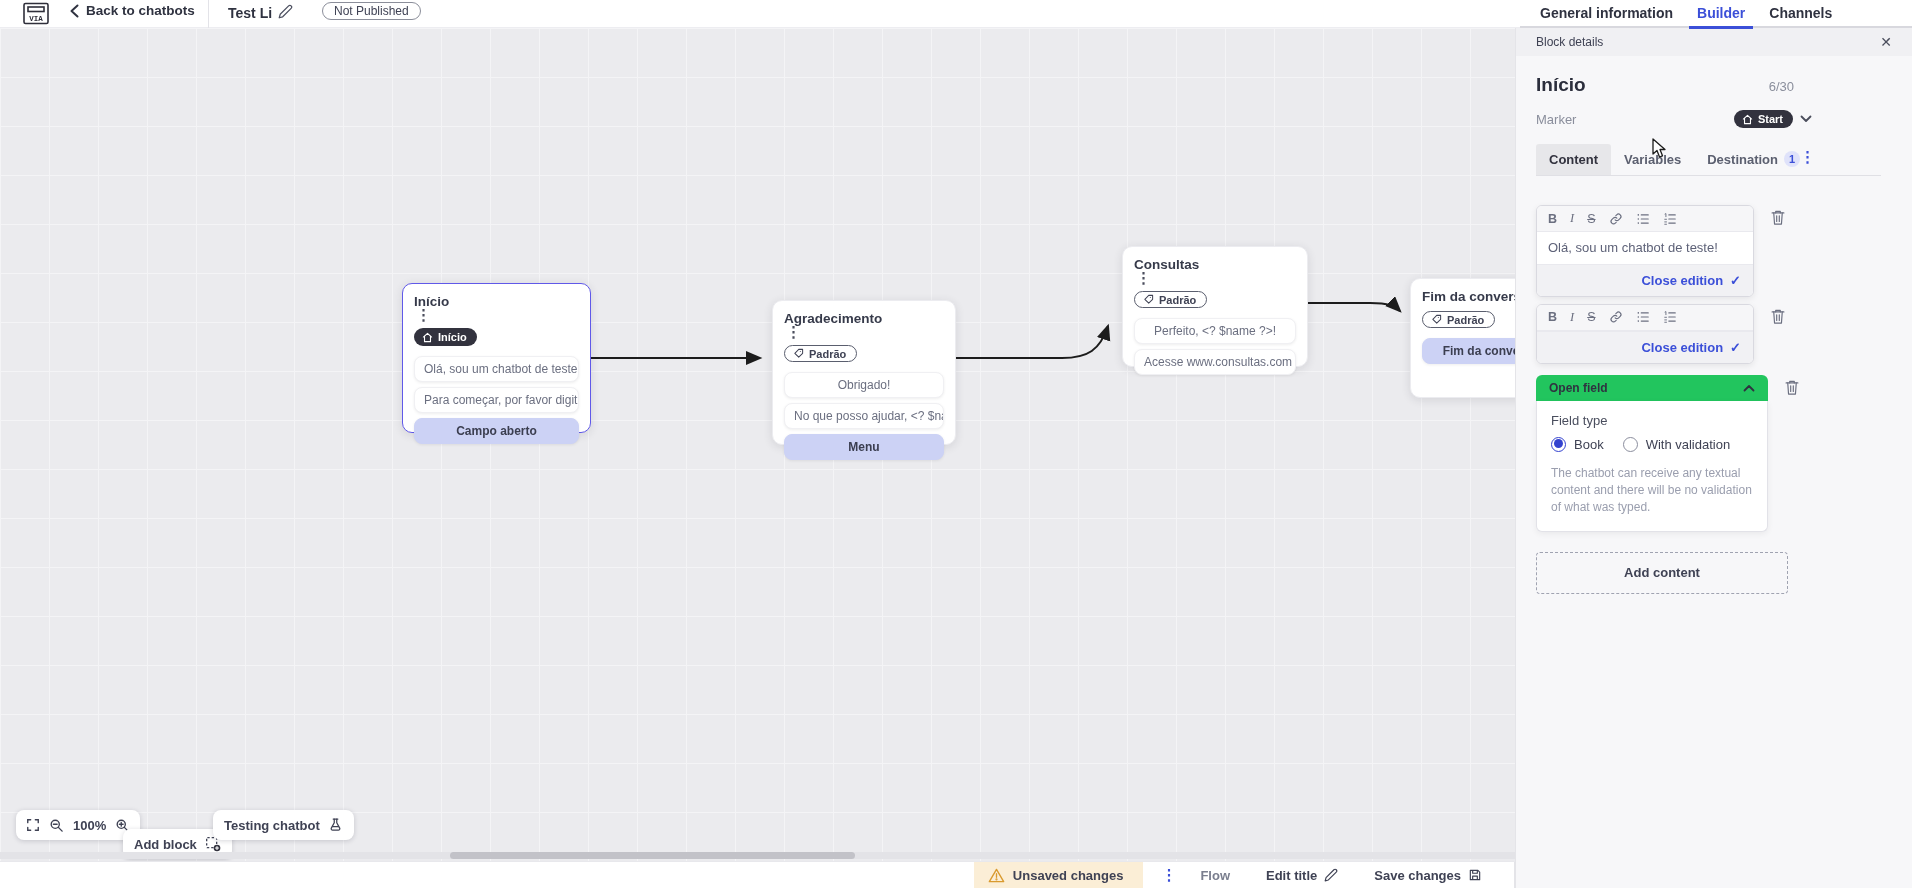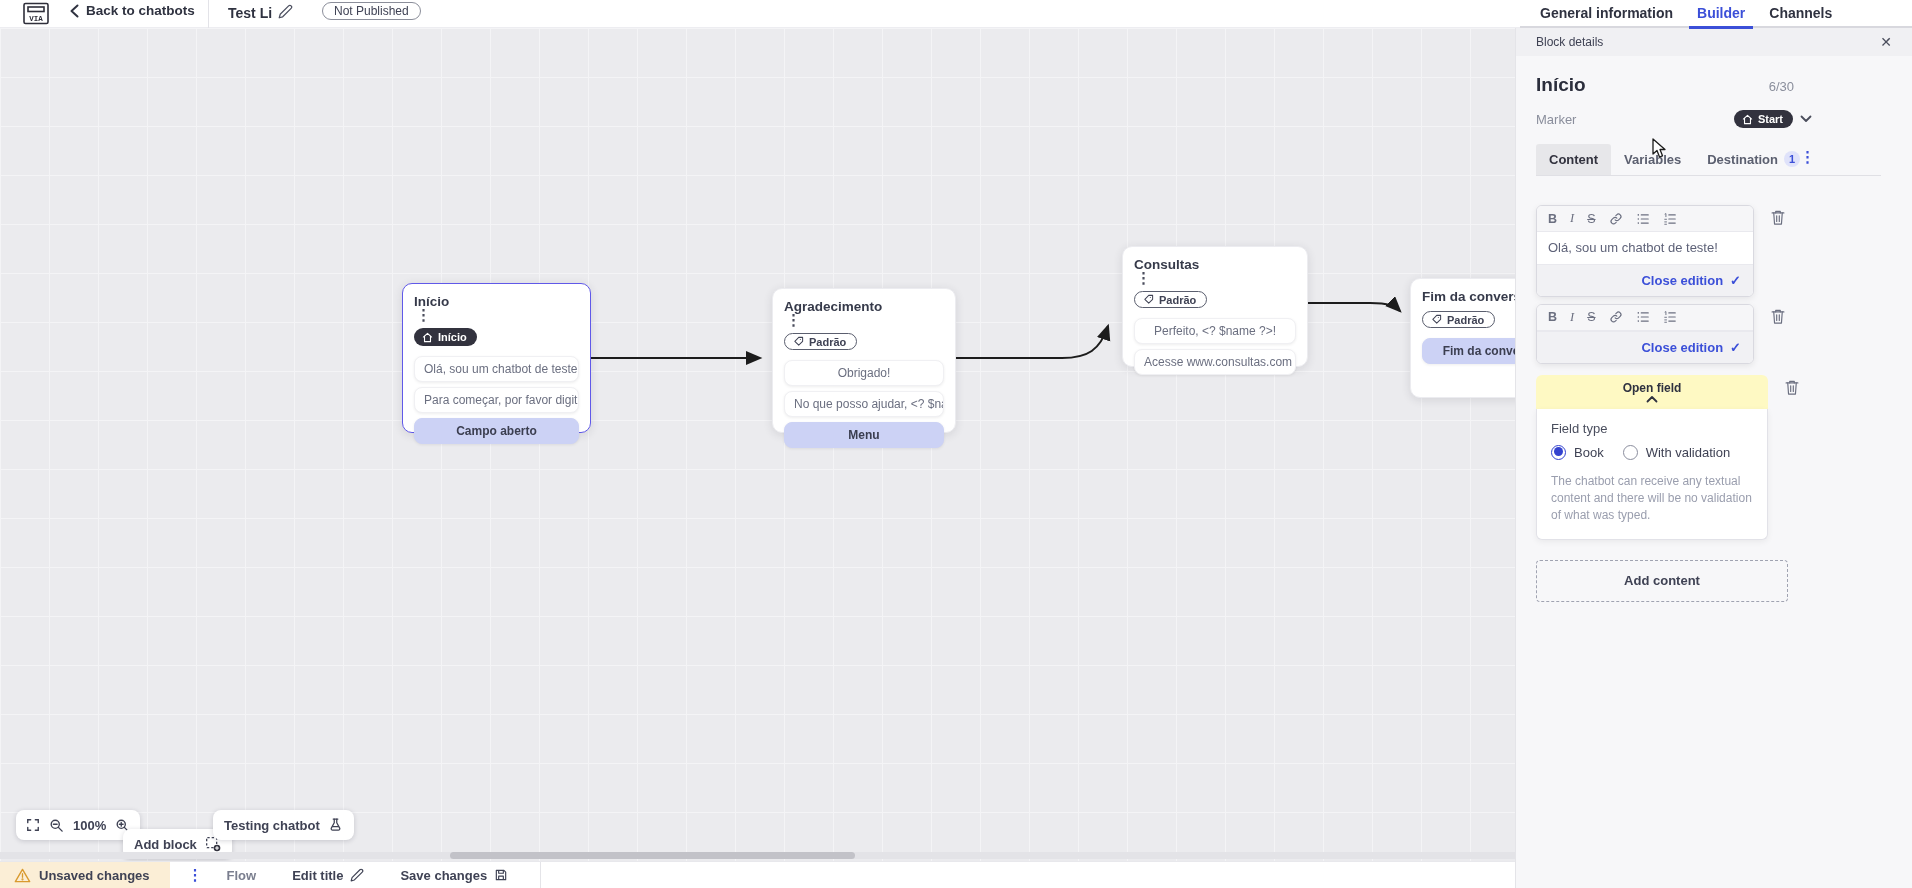--- a/index.html
+++ b/index.html
@@ -43,21 +43,21 @@
   .ctrl { position:absolute; top:782px; height:30px; background:#fff; border-radius:8px; box-shadow:0 1px 5px rgba(30,30,50,.18); display:flex; align-items:center; color:#3f4254; font-size:13px; font-weight:700; cursor:pointer; }
   .ctrl svg { color:#3f4254; }
   .ctrl-zoom { left:16px; padding:0 10px; gap:9px; }
   .ctrl-add { left:123px; padding:0 11px; gap:8px;margin-top:19px; }
   .ctrl-test { left:213px; padding:0 11px; gap:8px; }
 
   .hscroll-track { position:absolute; left:0; top:824px; width:1515px; height:7px; background:#e3e3e7; }
   .hscroll-thumb { position:absolute; left:450px; top:824px; width:405px; height:7px; background:#c2c2c8; border-radius:4px; cursor:pointer; }
 
   
-  .statusbar { position:absolute; left:0; bottom:0; width:1515px; height:27px; background:#fff; border-top:1px solid #e8e8ec; display:flex; align-items:center; font-size:13px; z-index:5; }
+  .statusbar { position:absolute; left:0; bottom:0; width:1515px; height:27px; background:#fff; border-top:1px solid #e8e8ec; display:flex; align-items:center; font-size:13px; z-index:5;justify-content:flex-end; }
   .warn-seg { height:100%; background:#fbeed6; display:flex; align-items:center; gap:8px; padding:0 20px 0 14px; color:#3f4254; font-weight:700; }
   .sb-dots { margin-left:16px; }
   .sb-flow { margin-left:22px; color:#7a7e8e; font-weight:700; cursor:pointer; }
   .sb-item { margin-left:36px; display:flex; align-items:center; gap:7px; color:#3f4254; font-weight:700; cursor:pointer; }
   .sb-div { margin-left:32px; width:1px; height:27px; background:#e4e4e8; }
 
   
   .panel { position:absolute; left:1515px; top:28px; width:397px; height:860px; background:#f7f7f9; border-left:1px solid #e4e4e8; z-index:20; }
   .panel-header { height:28px; background:#f0f0f3; display:flex; align-items:center; justify-content:space-between; padding:0 20px; }
   .panel-header-title { font-size:12px; color:#3f4254; }
@@ -85,21 +85,21 @@
   .tbtn.b { font-weight:700; }
   .tbtn.i { font-style:italic; font-family:"Liberation Serif",serif; }
   .tbtn.s { text-decoration:line-through; }
   .editor-text { padding:7px 11px; font-size:13px; color:#5e6278; background:#fff; line-height:1.35; min-height:28px; }
   .editor-footer { background:#f1f1f4; border-top:1px solid #e9e9ee; padding:8px 12px; display:flex; justify-content:flex-end; align-items:center; gap:7px; }
   .close-edition { color:#3b4fd8; font-weight:700; font-size:13px; cursor:pointer; }
   .check { color:#3b4fd8; font-size:13px; font-weight:700; }
   .trash { position:absolute; right:-32px; top:4px; width:16px; height:17px; color:#6b6f80; cursor:pointer; }
 
   .openfield-wrap { position:relative; width:232px; margin-top:11px; }
-  .of-header { background:#fef9c3; border-radius:6px 6px 0 0; padding:6px 13px; display:flex; justify-content:space-between; align-items:center; font-size:12px; font-weight:700; color:#2f3240; cursor:pointer;flex-direction:column; }
+  .of-header { background:#22c55e; border-radius:6px 6px 0 0; padding:6px 13px; display:flex; justify-content:space-between; align-items:center; font-size:12px; font-weight:700; color:#2f3240; cursor:pointer; }
   .of-body { background:#fff; border:1px solid #e2e2e8; border-top:none; border-radius:0 0 6px 6px; padding:12px 14px 14px; box-shadow:0 2px 6px rgba(0,0,0,.06); }
   .ft-label { font-size:13px; color:#4a4e5e; margin-bottom:9px; }
   .radio-row { display:flex; align-items:flex-start; gap:19px; }
   .radio-opt { display:flex; align-items:center; gap:8px; font-size:13px; color:#3f4254; cursor:pointer; }
   .radio { width:15px; height:15px; border-radius:50%; border:1.5px solid #8b8e9e; background:#fff; position:relative; }
   .radio.sel { border-color:#3443cf; }
   .radio.sel::after { content:""; position:absolute; left:1.5px; top:1.5px; width:9px; height:9px; border-radius:50%; background:#3443cf; }
   .of-desc { margin-top:13px; font-size:12px; color:#9a9eae; line-height:1.45; }
 
   .add-content { margin-top:20px; width:252px; height:42px; border:1.5px dashed #a0a3b1; border-radius:4px; display:flex; align-items:center; justify-content:center; font-size:13px; font-weight:700; color:#3f4254; cursor:pointer; }
@@ -172,21 +172,21 @@
           </span>
         <span>Início</span>
       </span>
       <div class="bitems">
         <div class="bitem">Olá, sou um chatbot de teste!</div>
         <div class="bitem">Para começar, por favor digite o ...</div>
         <div class="bitem hl">Campo aberto</div>
       </div>
     </div>
 
-    <div class="block" style="left:772px; top:260px; width:184px; height:145px;">
+    <div class="block" style="left:772px; top:272px; width:184px; height:145px;">
       <div class="block-head">
         <span class="block-title">Agradecimento</span>
         <span class="vdots">⋮</span>
       </div>
       <span class="pill-outline">
         <span>
             <svg width="11" height="11" viewBox="0 0 24 24" fill="none" stroke="#3f4254" stroke-width="2.2" stroke-linejoin="round">
               <path d="M4 11.5 12.5 3H21v8.5L12.5 20z"></path>
               <circle cx="16" cy="7.8" r="1.1" fill="#3f4254" stroke="none"></circle>
             </svg>

